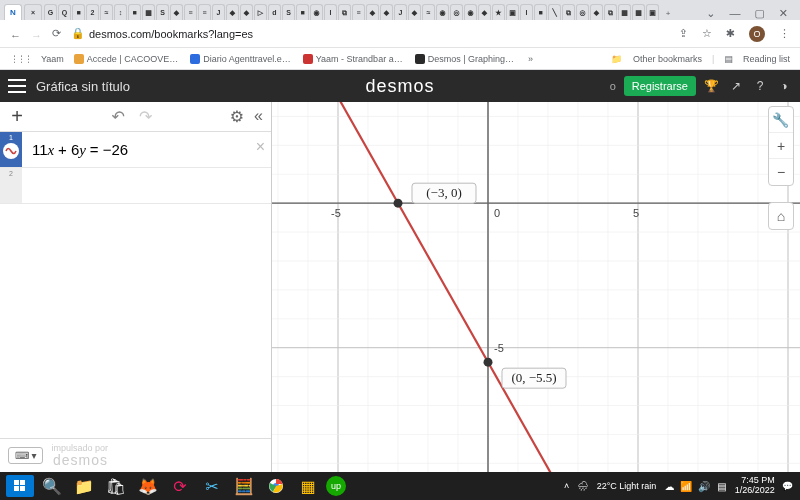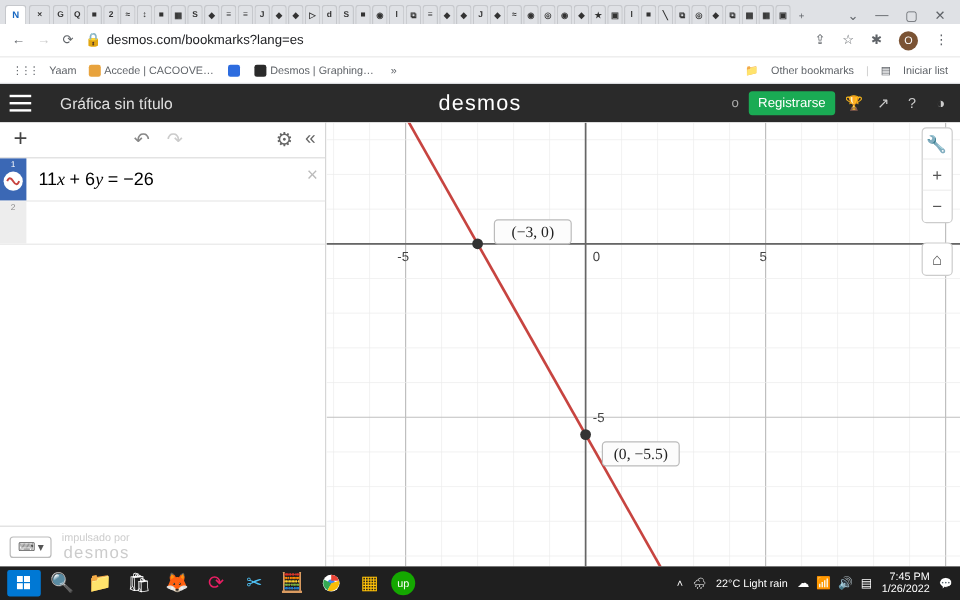--- a/index.html
+++ b/index.html
@@ -16,21 +16,21 @@
   .addr-right { margin-left:auto; display:flex; align-items:center; gap:14px;}
   .prof { width:16px;height:16px;border-radius:50%;background:#7b5334;color:#fff;display:flex;align-items:center;justify-content:center;font-size:9px;}
   .bookmarks { height: 22px; background:#fff; border-bottom:1px solid #dadce0; display:flex; align-items:center; gap:10px; padding:0 10px; font-size:9px; color:#5f6368;}
   .bm { display:flex; align-items:center; gap:3px;}
   .bm-favicon{width:10px;height:10px;border-radius:2px;}
 
   
   .app-header { height: 32px; background:#2a2a2a; display:flex; align-items:center; color:#fff; padding:0 8px; font-size:12px;}
   .hamburger { width:18px;height:14px;display:flex;flex-direction:column;justify-content:space-between;}
   .hamburger span{height:2px;background:#fff;}
-  .app-title { margin-left:24px; color:#e0e0e0; font-size:13px;}
+  .app-title { margin-left:10px; color:#e0e0e0; font-size:13px;}
   .app-logo { position:absolute; left:50%; transform:translateX(-50%); font-size:18px; letter-spacing:1px; font-weight:400; font-family: Arial;}
   .hdr-right{ margin-left:auto; display:flex; align-items:center; gap:8px;}
   .btn-login{ background:#444; padding:4px 8px; border-radius:3px; font-size:11px;}
   .or{font-size:11px;color:#aaa;}
   .btn-register{ background:#1aab54; padding:4px 8px; border-radius:3px; font-size:11px;}
   .hdr-icon{width:16px;height:16px;display:flex;align-items:center;justify-content:center;color:#ccc;}
 
   
   .main { position:absolute; top:102px; bottom:28px; left:0; right:0; display:flex;}
   .sidebar { width: 272px; border-right:1px solid #ccc; display:flex; flex-direction:column; background:#fff;}
@@ -151,33 +151,38 @@
 <div class="bookmarks">
   <span style="letter-spacing:-2px;">⋮⋮⋮</span>
   <span>Yaam</span>
   <div id="bm-container" style="display:flex;gap:12px;">
       <div class="bm">
         <div class="bm-favicon" style="background: rgb(232, 163, 61);"></div>
         <span>Accede | CACOOVE…</span>
       </div>
       <div class="bm">
         <div class="bm-favicon" style="background: rgb(45, 108, 223);"></div>
+        <span>Diario Agenttravel.e…</span>
+      </div>
+      <div class="bm">
+        <div class="bm-favicon" style="background: rgb(204, 51, 51);"></div>
+        <span>Yaam - Strandbar a…</span>
       </div>
       <div class="bm">
         <div class="bm-favicon" style="background: rgb(42, 42, 42);"></div>
         <span>Desmos | Graphing…</span>
       </div>
     </div>
   <span style="margin-left:4px;">»</span>
   <div style="margin-left:auto;display:flex;gap:10px;align-items:center;">
     <span>📁</span>
     <span>Other bookmarks</span>
     <span style="color:#ccc;">|</span>
     <span>▤</span>
-    <span>Iniciar list</span>
+    <span>Reading list</span>
   </div>
 </div>
 
 <div class="app-header">
   <div class="hamburger">
       <span></span>
       <span></span>
       <span></span>
     </div>
   <div class="app-title">Gráfica sin título</div>

